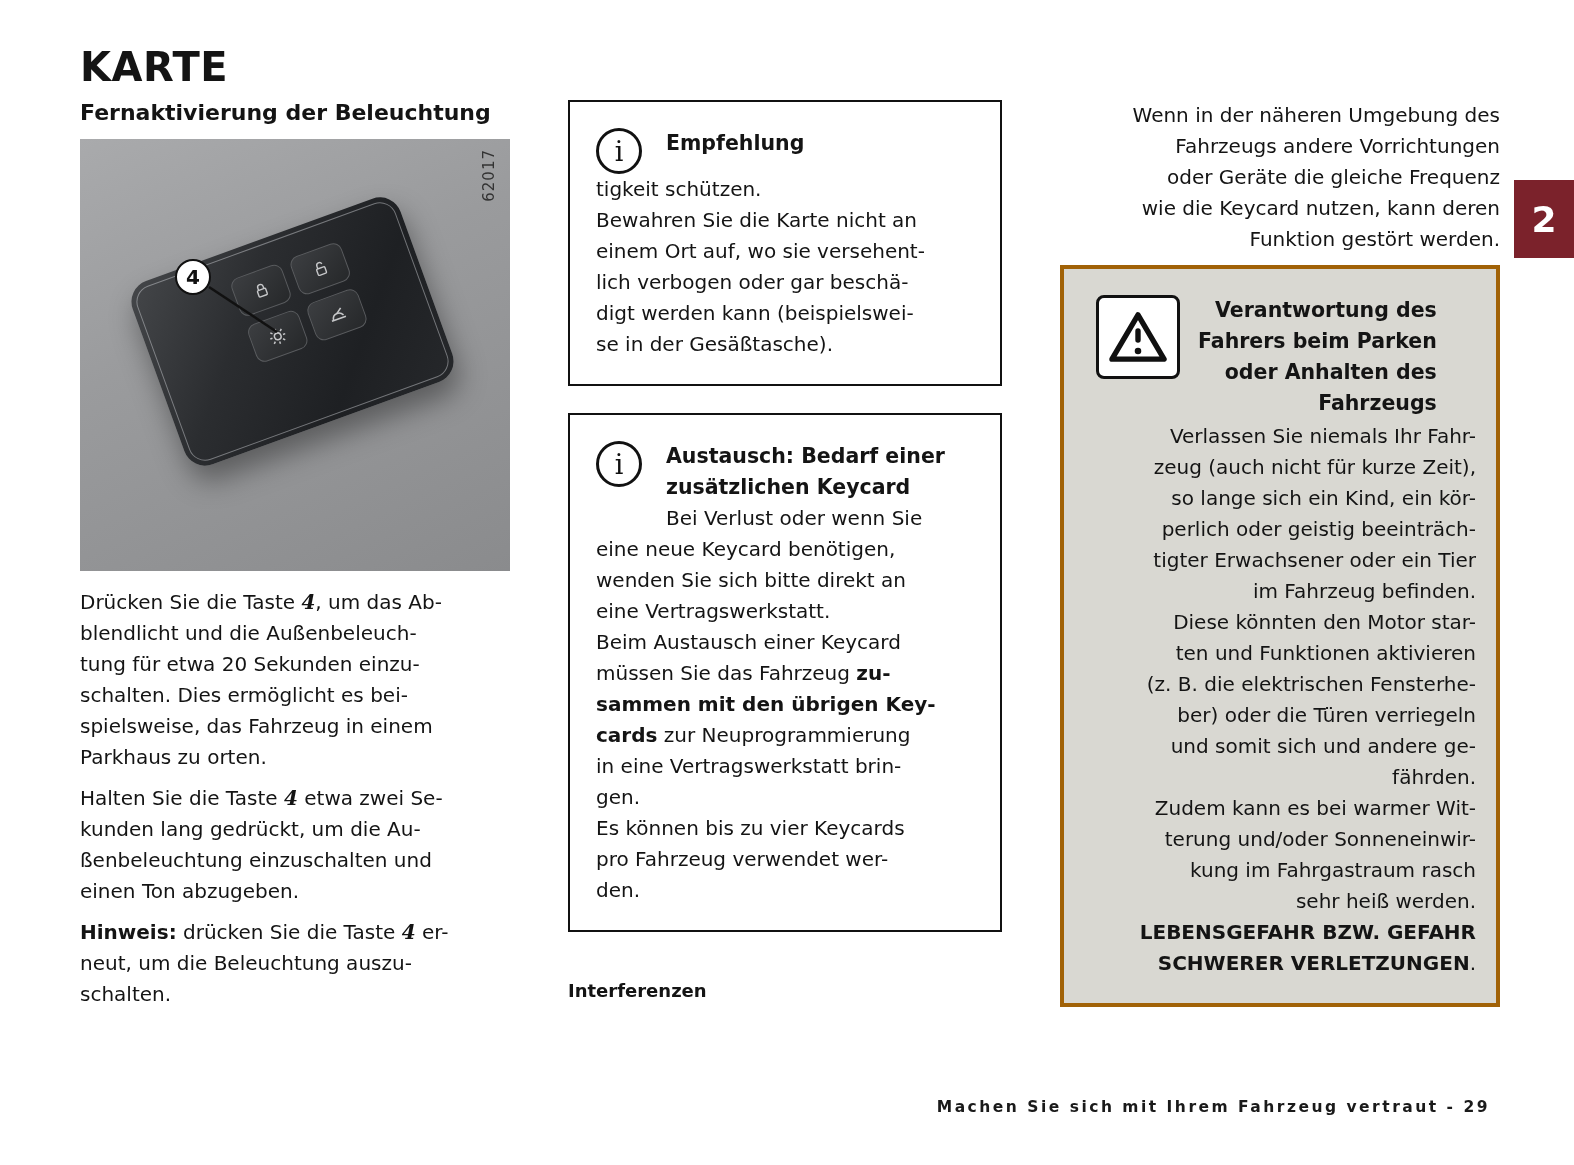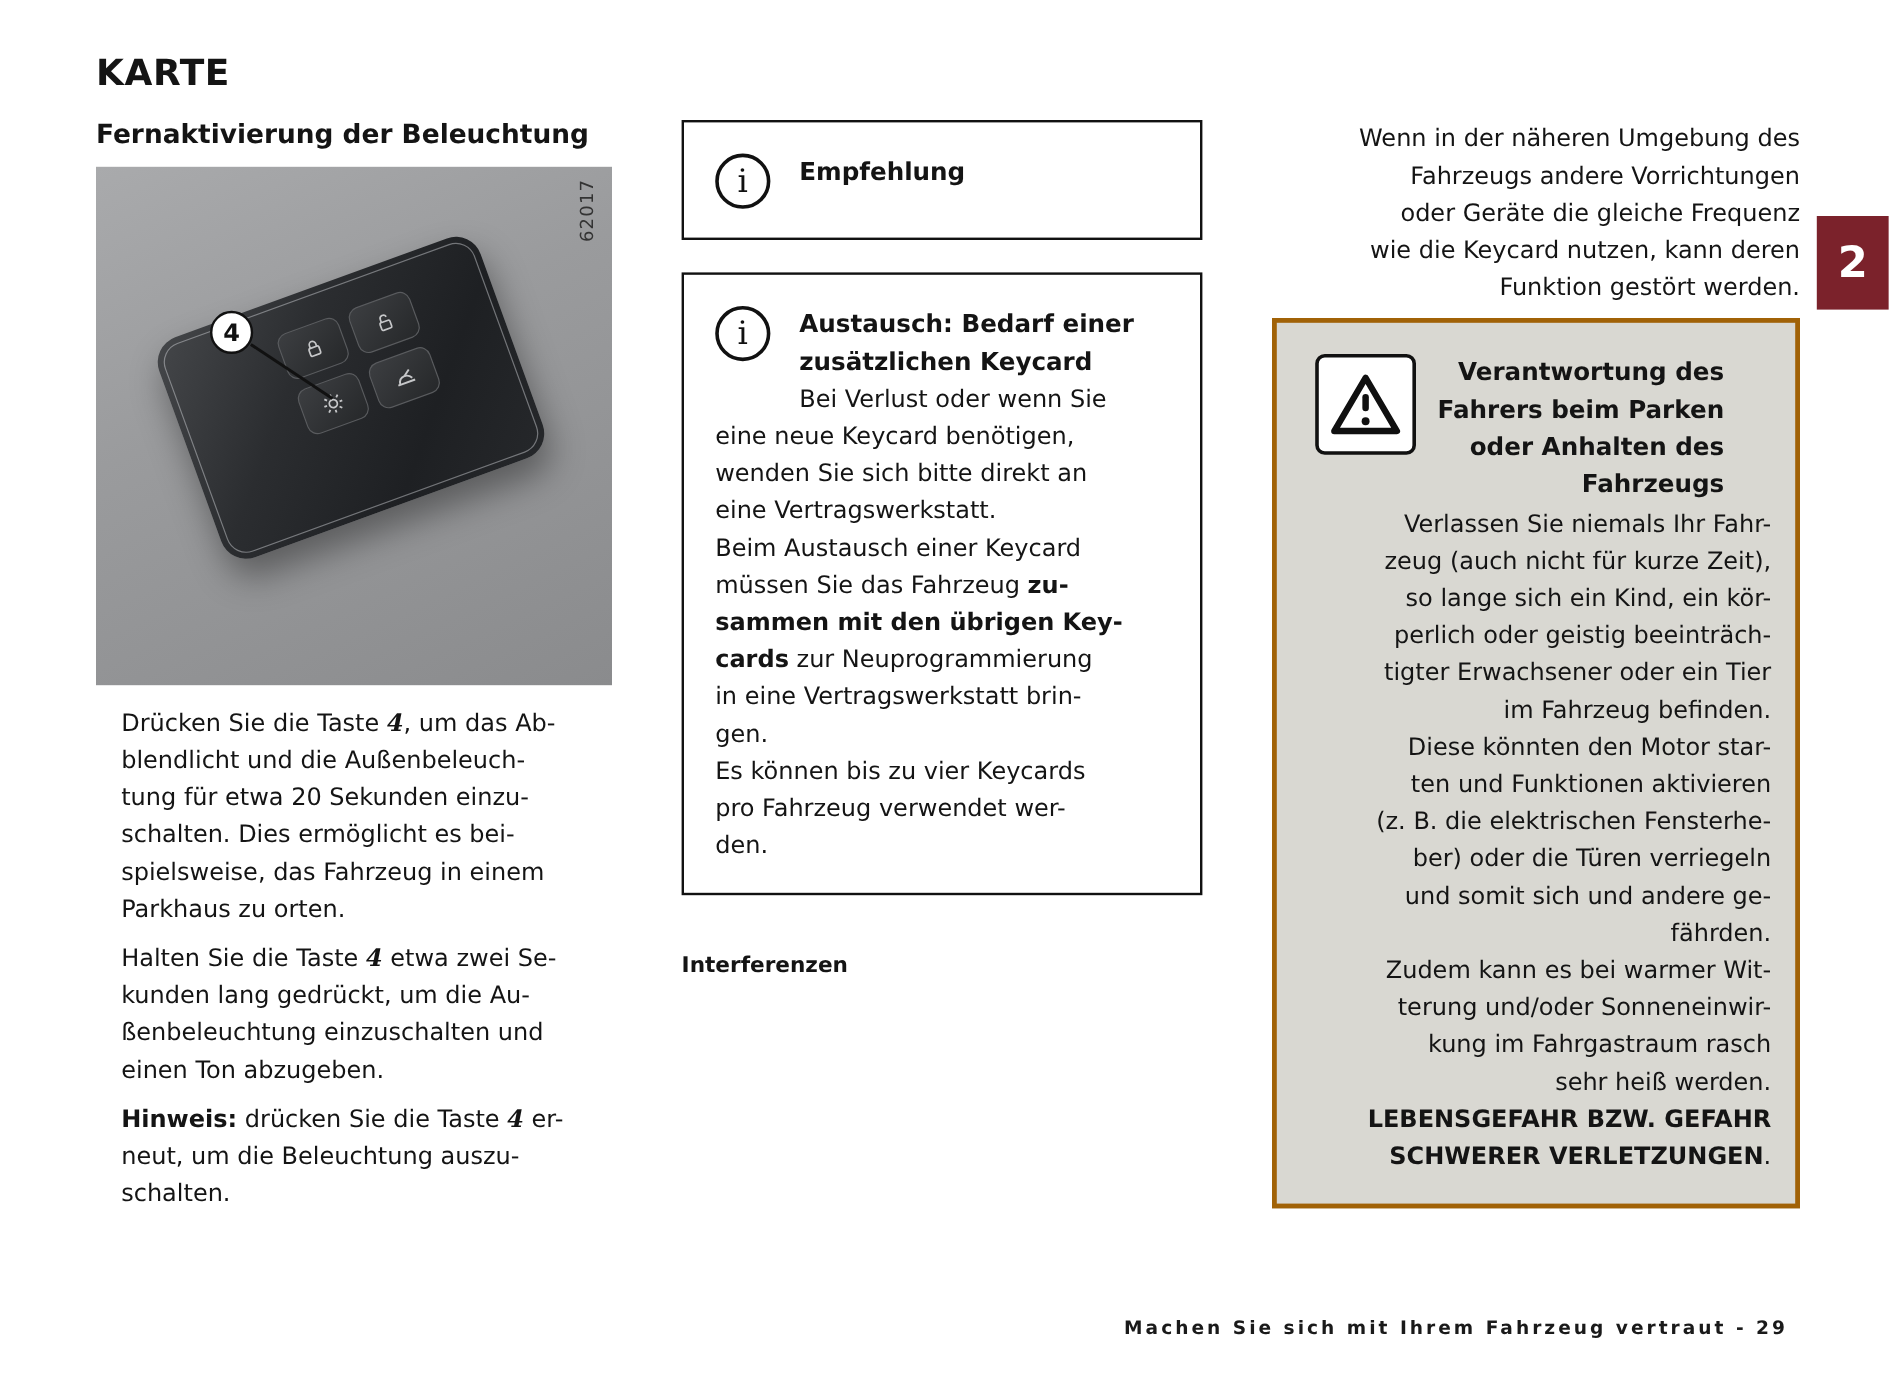--- a/index.html
+++ b/index.html
@@ -10,21 +10,21 @@
     overflow:hidden;
     font-family:"DejaVu Sans","Liberation Sans",sans-serif;
     color:#141414;
   }
   .pre { white-space:pre-line; }
   .body-text { font-size:20px; line-height:31px; }
 
   
   .page-title {
     position:absolute; left:80px; top:44px;
-    font-size:30px; font-weight:700; letter-spacing:.5px;
+    font-size:40px; font-weight:700; letter-spacing:.5px;
   }
   .section-tab {
     position:absolute; right:0; top:180px;
     width:60px; height:78px;
     background:var(--tab-maroon,#7b222b);
     color:#fff; font-size:36px; font-weight:700;
     display:flex; align-items:center; justify-content:center;
   }
   .footer {
     position:absolute; left:0; right:84px; top:1098px;
@@ -32,21 +32,21 @@
     font-size:15.5px; font-weight:700; letter-spacing:2.5px;
     color:#1a1a1a;
   }
 
   
   .left-col  { position:absolute; left:80px;  top:100px; width:445px; }
   .mid-col   { position:absolute; left:568px; top:100px; width:434px; }
   .right-col { position:absolute; left:1060px;top:100px; width:440px;text-align:right; }
 
   .sub-heading { font-size:22px; font-weight:700; margin-bottom:14px; }
-  .para { margin-bottom:10px;margin-left:21px; }
+  .para { margin-bottom:10px; }
   .num { font-family:"DejaVu Serif","Liberation Serif",serif; font-style:italic; font-weight:700; }
 
   
   .figure { position:relative; width:430px; height:432px; margin-bottom:16px; }
   .photo {
     position:absolute; inset:0; overflow:hidden;
     background:linear-gradient(155deg,#a9aaac 0%,#9a9b9d 40%,#8a8b8d 100%);
   }
   .keycard {
     position:absolute; left:70px; top:95px; width:285px; height:195px;
@@ -194,20 +194,26 @@
 
   <div class="mid-col">
 
     <div class="info-box">
       <div class="box-head">
         <div class="info-icon">i</div>
         <div>
           <div class="box-title pre">Empfehlung</div>
         </div>
       </div>
+      <div class="body-text pre">tigkeit schützen.
+Bewahren Sie die Karte nicht an
+einem Ort auf, wo sie versehent-
+lich verbogen oder gar beschä-
+digt werden kann (beispielswei-
+se in der Gesäßtasche).</div>
     </div>
 
     <div class="info-box">
       <div class="box-head">
         <div class="info-icon">i</div>
         <div>
           <div class="box-title pre">Austausch: Bedarf einer
 zusätzlichen Keycard</div>
           <div class="body-text pre">Bei Verlust oder wenn Sie</div>
         </div>

